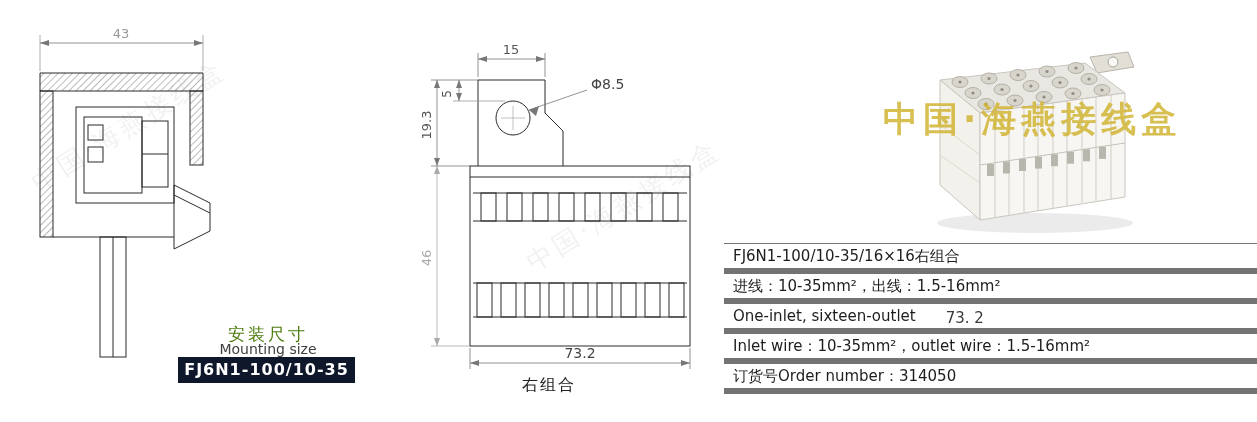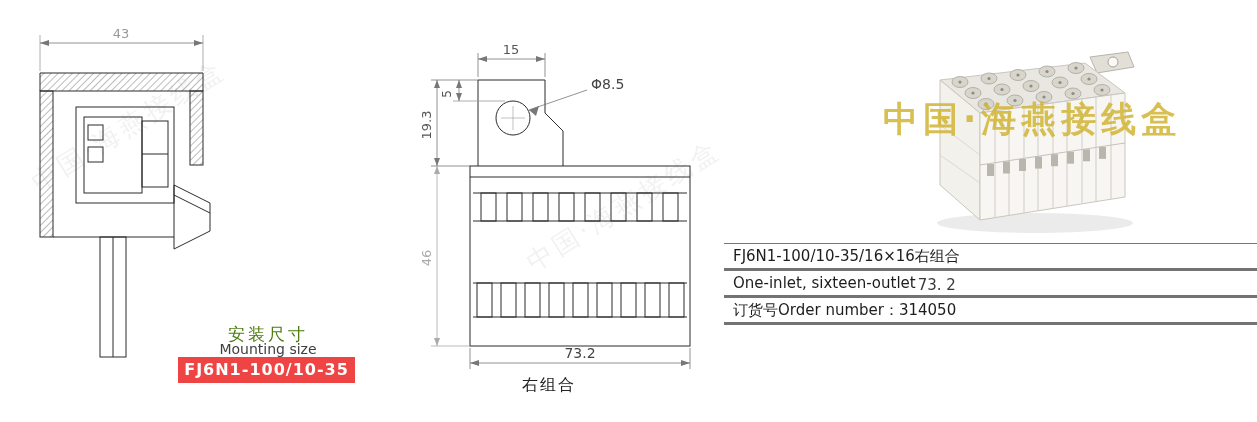--- a/index.html
+++ b/index.html
@@ -45,26 +45,26 @@
   }
   .wm-faint-left  { left:25px;  top:170px; }
   .wm-faint-mid   { left:520px; top:250px; }
 
   
   .spec-table {
     position:absolute; left:724px; top:243px; width:533px;
     border-top:1px solid #777;
   }
   .spec-row {
-    height:24px; line-height:24px; border-bottom:3px solid #737373;
+    height:24px; line-height:24px; border-bottom:6px solid #737373;
     font-size:15px; color:#1d1d1d; padding-left:9px; white-space:nowrap;
     overflow:hidden;
   }
   .dim-suffix {
-    margin-left:2px; color:#3a3a3a; position:relative; top:2px; font-size:15px;
+    margin-left:30px; color:#3a3a3a; position:relative; top:2px; font-size:15px;
   }
 </style>
 </head>
 <body>
 
 <div class="canvas">
 
   <svg class="abs" style="left:28px; top:25px;" width="205" height="345" viewBox="0 0 205 345">
     <defs>
       <pattern id="hatchL" width="5" height="5" patternUnits="userSpaceOnUse" patternTransform="rotate(45)">
@@ -94,21 +94,21 @@
       <line x1="114" y1="129" x2="140" y2="129"></line>
       <polygon points="146,160 182,178 182,206 146,224"></polygon>
       <line x1="146" y1="170" x2="182" y2="188"></line>
       <rect x="72" y="212" width="26" height="120"></rect>
       <line x1="85" y1="212" x2="85" y2="332"></line>
     </g>
   </svg>
 
   <div class="caption-cn">安装尺寸</div>
   <div class="caption-en">Mounting size</div>
-  <div class="model-badge" style="background: #ef4444;">FJ6N1-100/10-35</div>
+  <div class="model-badge" style="background: #0f172a;">FJ6N1-100/10-35</div>
 
   <svg class="abs" style="left:415px; top:25px;" width="300" height="385" viewBox="0 0 300 385">
 
     <g stroke="#2b2b2b" stroke-width="1" fill="none">
       <rect x="55" y="141" width="220" height="180"></rect>
       <line x1="55" y1="152" x2="275" y2="152"></line>
 
       <path d="M63,141 V55 H130 V88 L148,106 V141"></path>
       <circle cx="98" cy="93" r="17"></circle>
       <line x1="86" y1="93" x2="110" y2="93" stroke="#999" stroke-width="0.6"></line>
@@ -272,20 +272,26 @@
 
   <div class="photo-watermark" style="color: rgb(210, 181, 53);">中国·海燕接线盒</div>
   <div class="wm-faint wm-faint-left">中国·海燕接线盒</div>
   <div class="wm-faint wm-faint-mid">中国·海燕接线盒</div>
 
   <div class="spec-table">
     <div class="spec-row">
       <span>FJ6N1-100/10-35/16×16右组合</span>
     </div>
     <div class="spec-row">
+      <span>进线：10-35mm²，出线：1.5-16mm²</span>
+    </div>
+    <div class="spec-row">
       <span>One-inlet, sixteen-outlet</span><span class="dim-suffix">73. 2</span>
     </div>
     <div class="spec-row">
+      <span>Inlet wire：10-35mm²，outlet wire：1.5-16mm²</span>
+    </div>
+    <div class="spec-row">
       <span>订货号Order number：314050</span>
     </div>
   </div>
 
 </div>
 
 </body></html>

